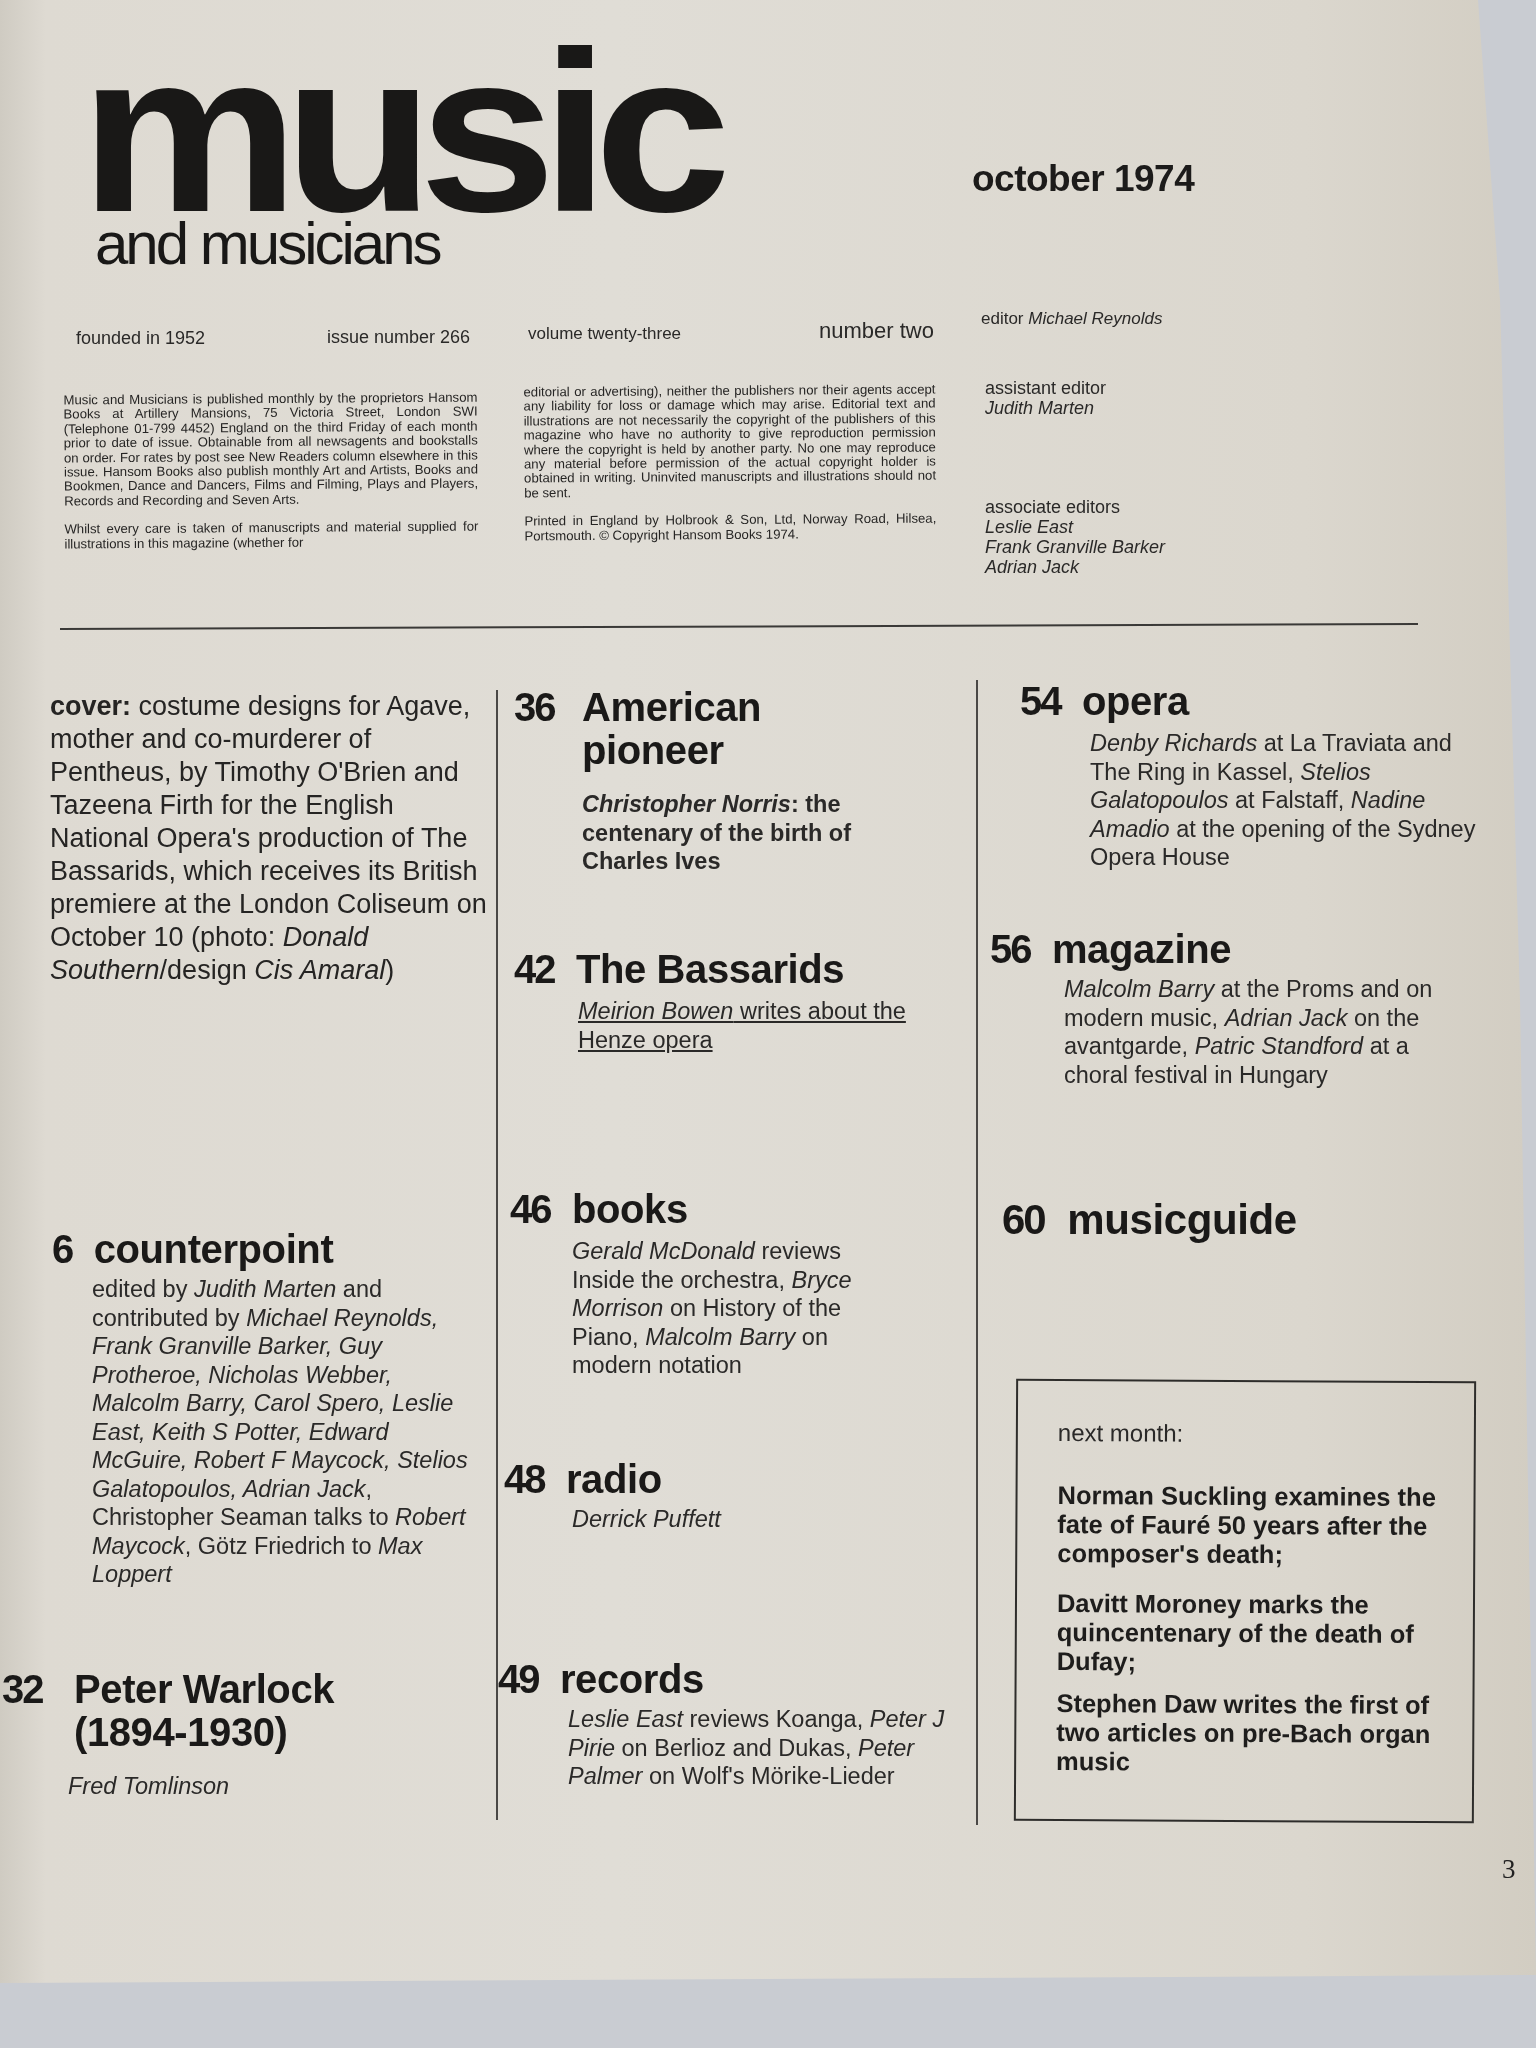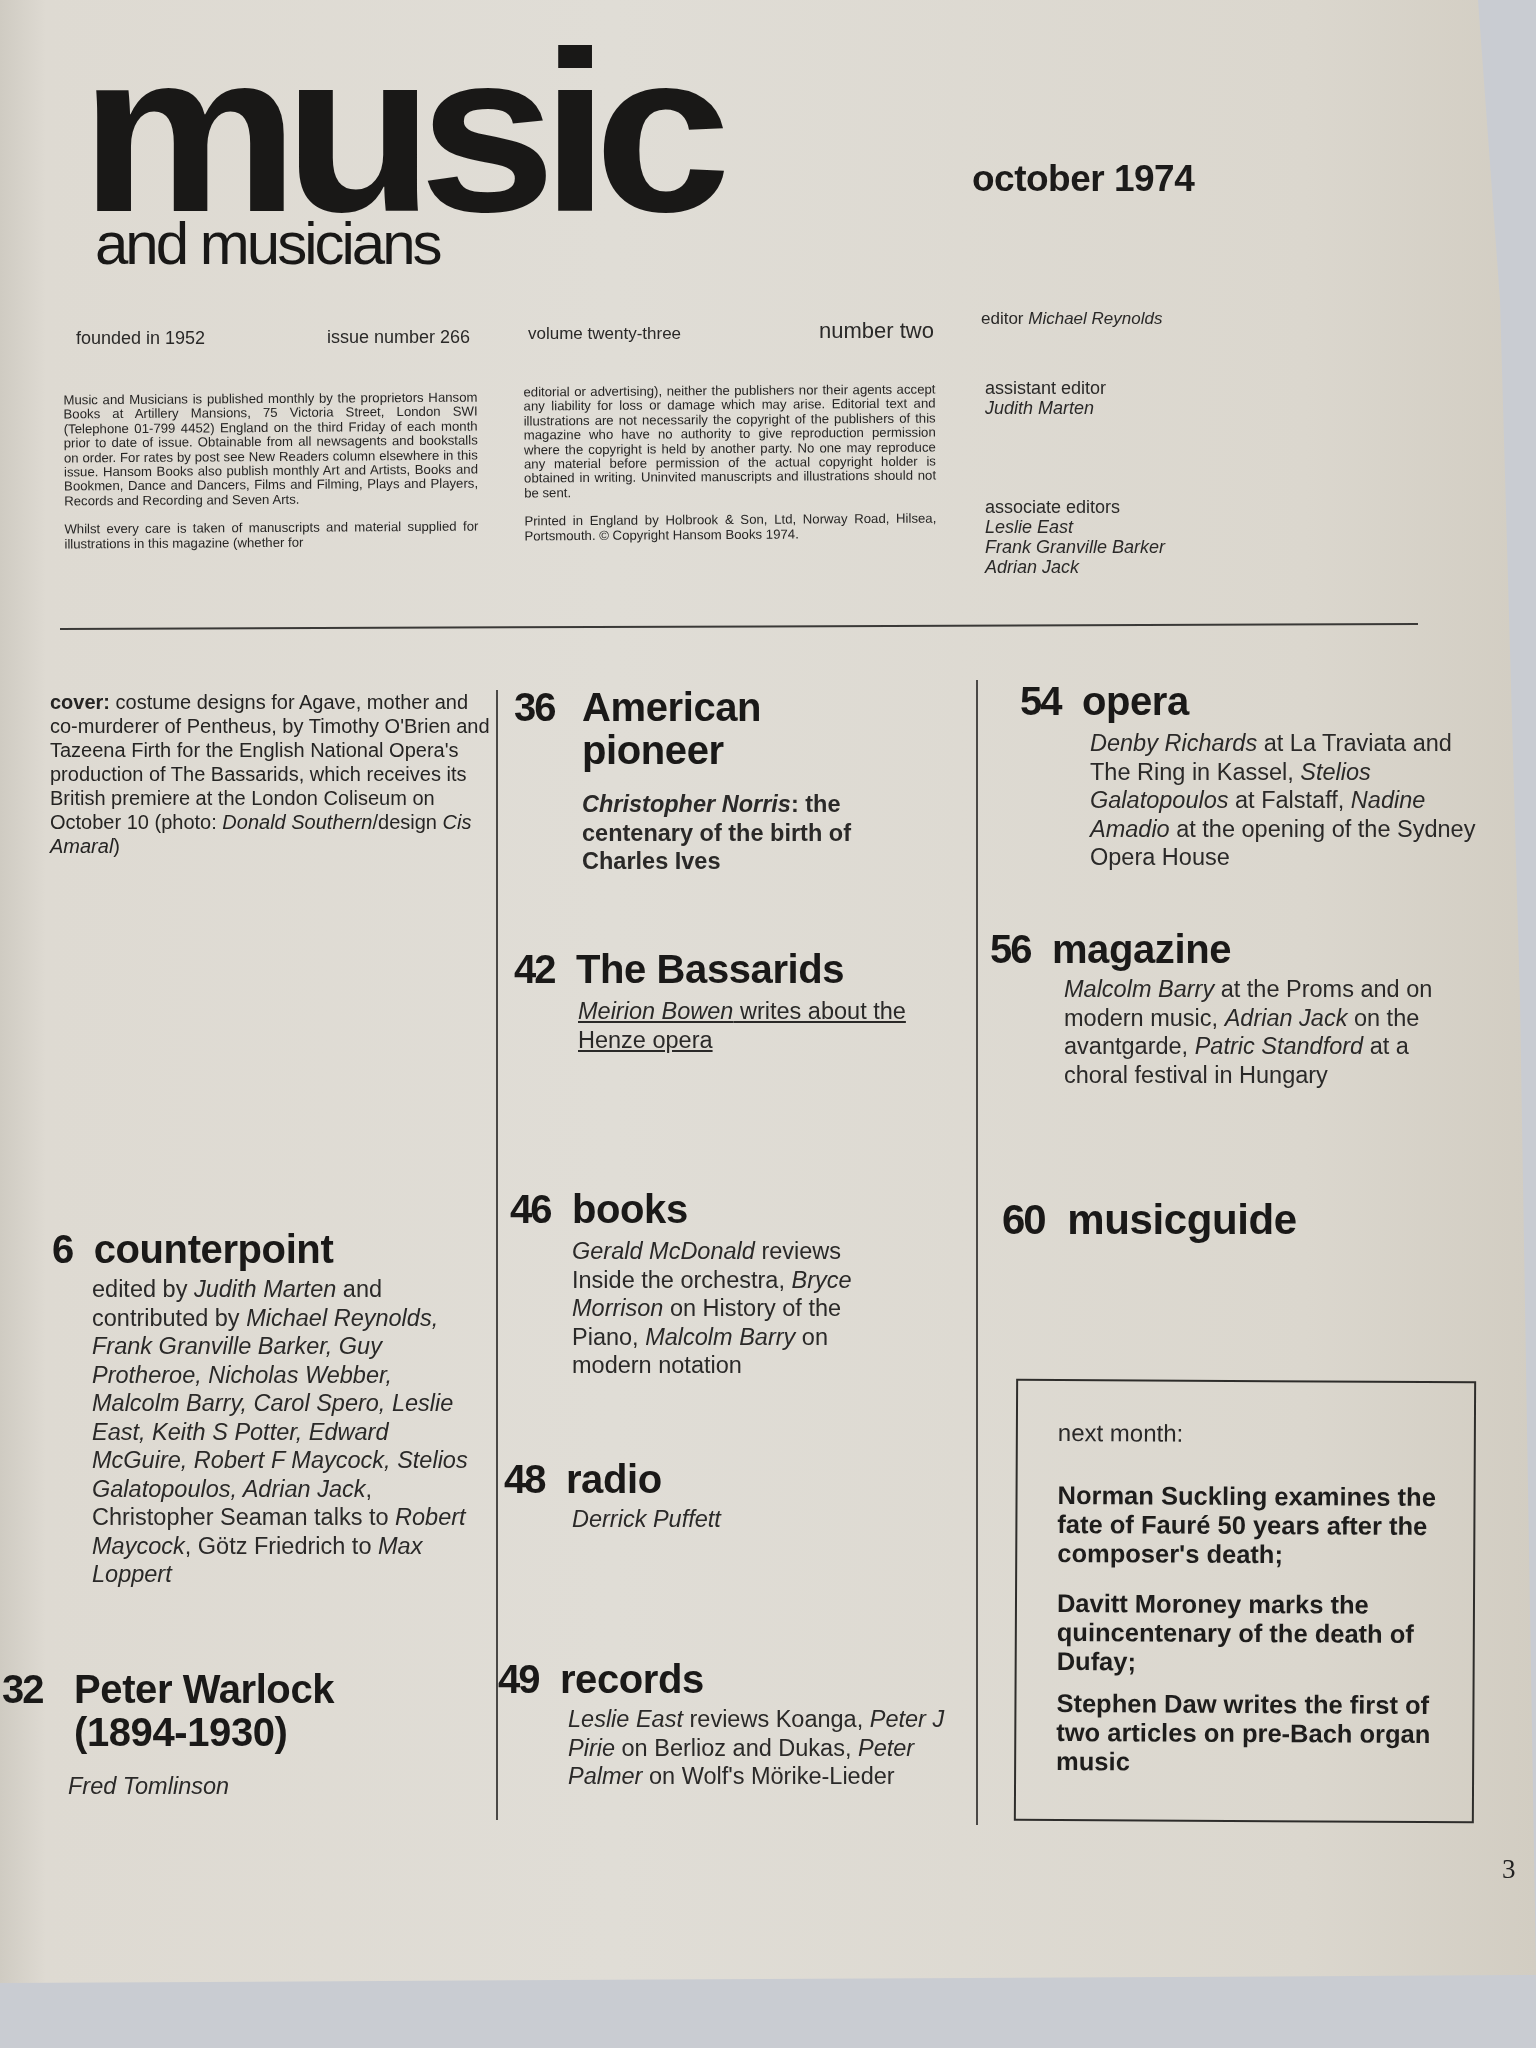--- a/index.html
+++ b/index.html
@@ -33,21 +33,21 @@
     .small-print p { margin: 0 0 14px 0; }
     .staff { left: 985px; font-size: 18px; line-height: 20px; color: #2a2928; }
     .staff i { font-style: italic; }
     .rule-h { left: 60px; top: 628px; width: 1358px; height: 2px; background: #3a3937; transform: rotate(-0.21deg); transform-origin: left; }
     .rule-v { width: 2px; background: #4a4846; }
     .toc-item { position: absolute; }
     .toc-head { font-size: 40px; font-weight: 700; line-height: 43px; letter-spacing: -0.4px; color: #1a1918; }
     .toc-head .num { display: inline-block; letter-spacing: -2px; }
     .toc-body { font-size: 23.5px; line-height: 28.5px; color: #2a2928; }
     .toc-body i { font-style: italic; }
-    .cover { left: 50px; top: 690px; width: 440px; font-size: 20px; line-height: 24px; color: #252423; }
+    .cover { left: 50px; top: 690px; width: 440px; font-size: 27px; line-height: 33px; color: #252423; }
     .cover .label { font-weight: 700; }
     .next-box {
       left: 1015px; top: 1380px; width: 460px; height: 442px;
       border: 2px solid #2e2d2b; box-sizing: border-box; transform: rotate(0.3deg);
     }
     .next-box .title { position: absolute; left: 40px; top: 38px; font-size: 24px; color: #2a2928; }
     .next-box .item { position: absolute; left: 40px; width: 410px; font-size: 25.5px; line-height: 29px; font-weight: 700; color: #1e1d1c; }
     .page-num { left: 1502px; top: 1854px; font-size: 27px; font-family: "Liberation Serif", serif; color: #222; }
   </style>
 </head>

